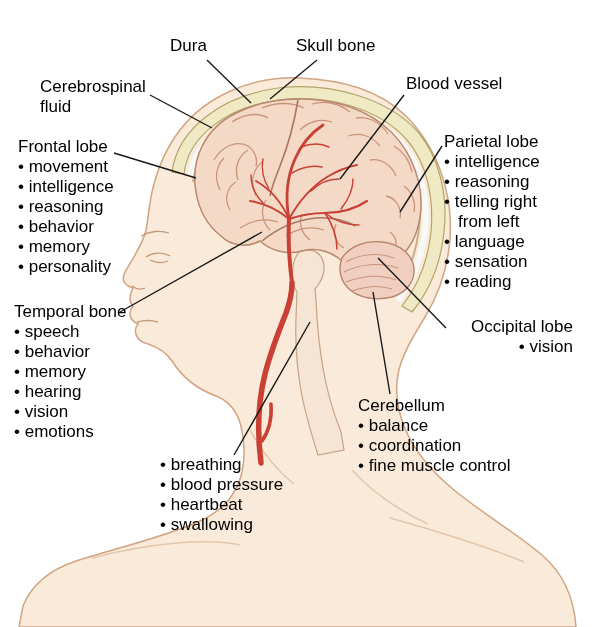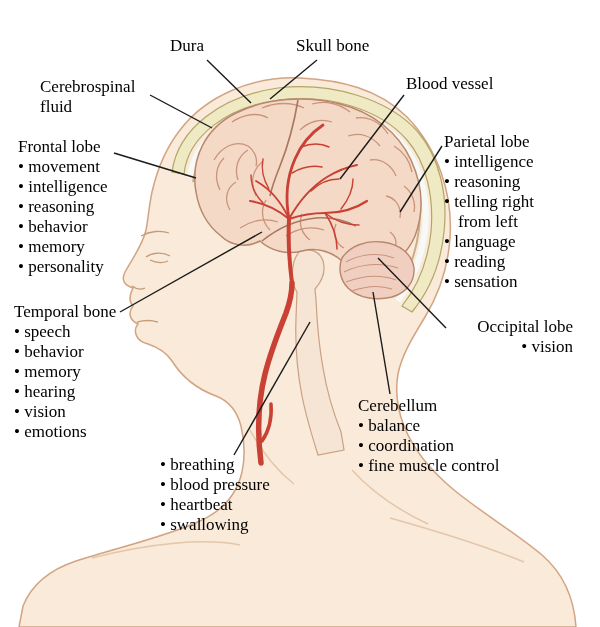--- a/index.html
+++ b/index.html
@@ -1,18 +1,18 @@
 <!DOCTYPE html>
 <html><head>
 <meta charset="utf-8">
 <style>
   html,body { margin:0; padding:0; background:#ffffff; }
   .stage {
     position:relative; width:600px; height:627px; background:#ffffff;
-    overflow:hidden; font-family:Liberation Serif, serif;
+    overflow:hidden; font-family:Liberation Sans, sans-serif;
     color:#000;
   }
   svg.art { position:absolute; left:0; top:0; width:600px; height:627px; }
   .label { position:absolute; font-size:17px; line-height:20px; color:#000; }
   .nowrap { white-space:nowrap; }
   .label-title { margin:0; }
   .bullet-item { padding-left:14px; text-indent:-14px; }
 </style>
 </head>
 <body>
@@ -162,22 +162,22 @@
       </div>
   </div>
 
   <div class="label" style="left:444px; top:132px; width:122px;">
     <div class="label-title">Parietal lobe</div>
     <div class="bullets">
         <div class="bullet-item">• intelligence</div>
         <div class="bullet-item">• reasoning</div>
         <div class="bullet-item">• telling right from left</div>
         <div class="bullet-item">• language</div>
+        <div class="bullet-item">• sensation</div>
         <div class="bullet-item">• reading</div>
-        <div class="bullet-item">• sensation</div>
       </div>
   </div>
 
   <div class="label" style="left:14px; top:302px; width:125px;">
     <div class="label-title">Temporal bone</div>
     <div class="bullets">
         <div class="bullet-item">• speech</div>
         <div class="bullet-item">• behavior</div>
         <div class="bullet-item">• memory</div>
         <div class="bullet-item">• hearing</div>

